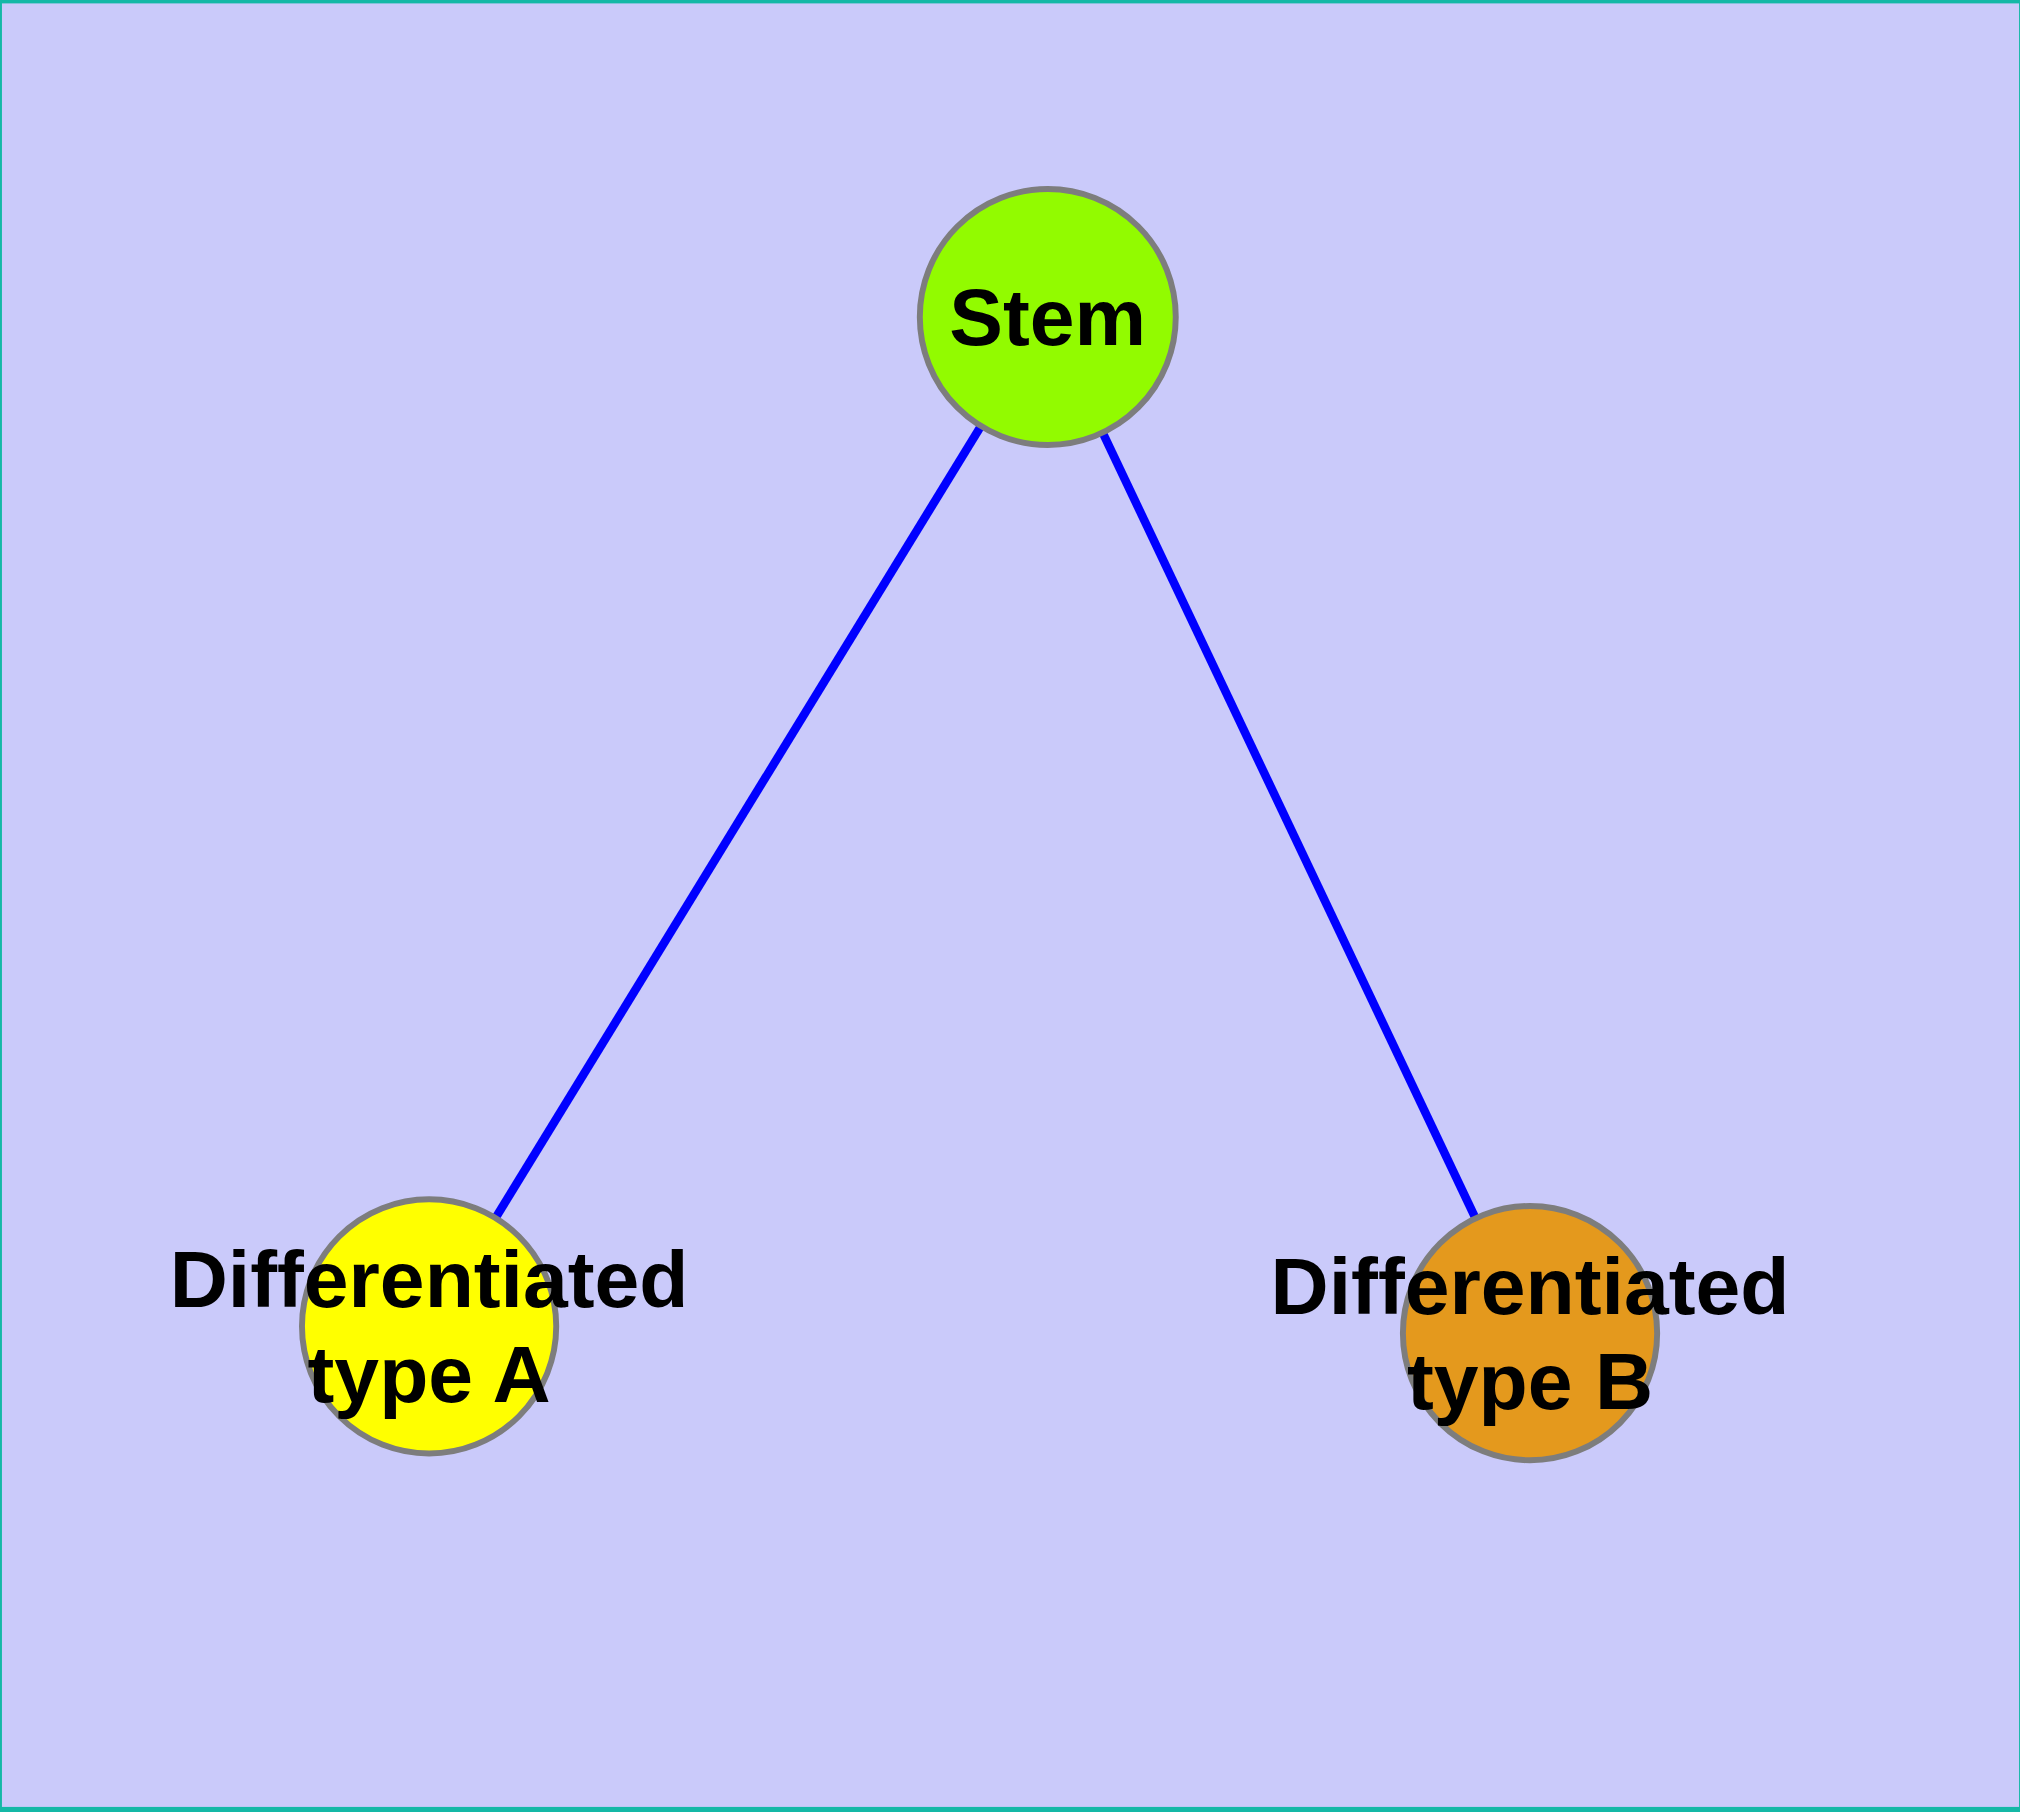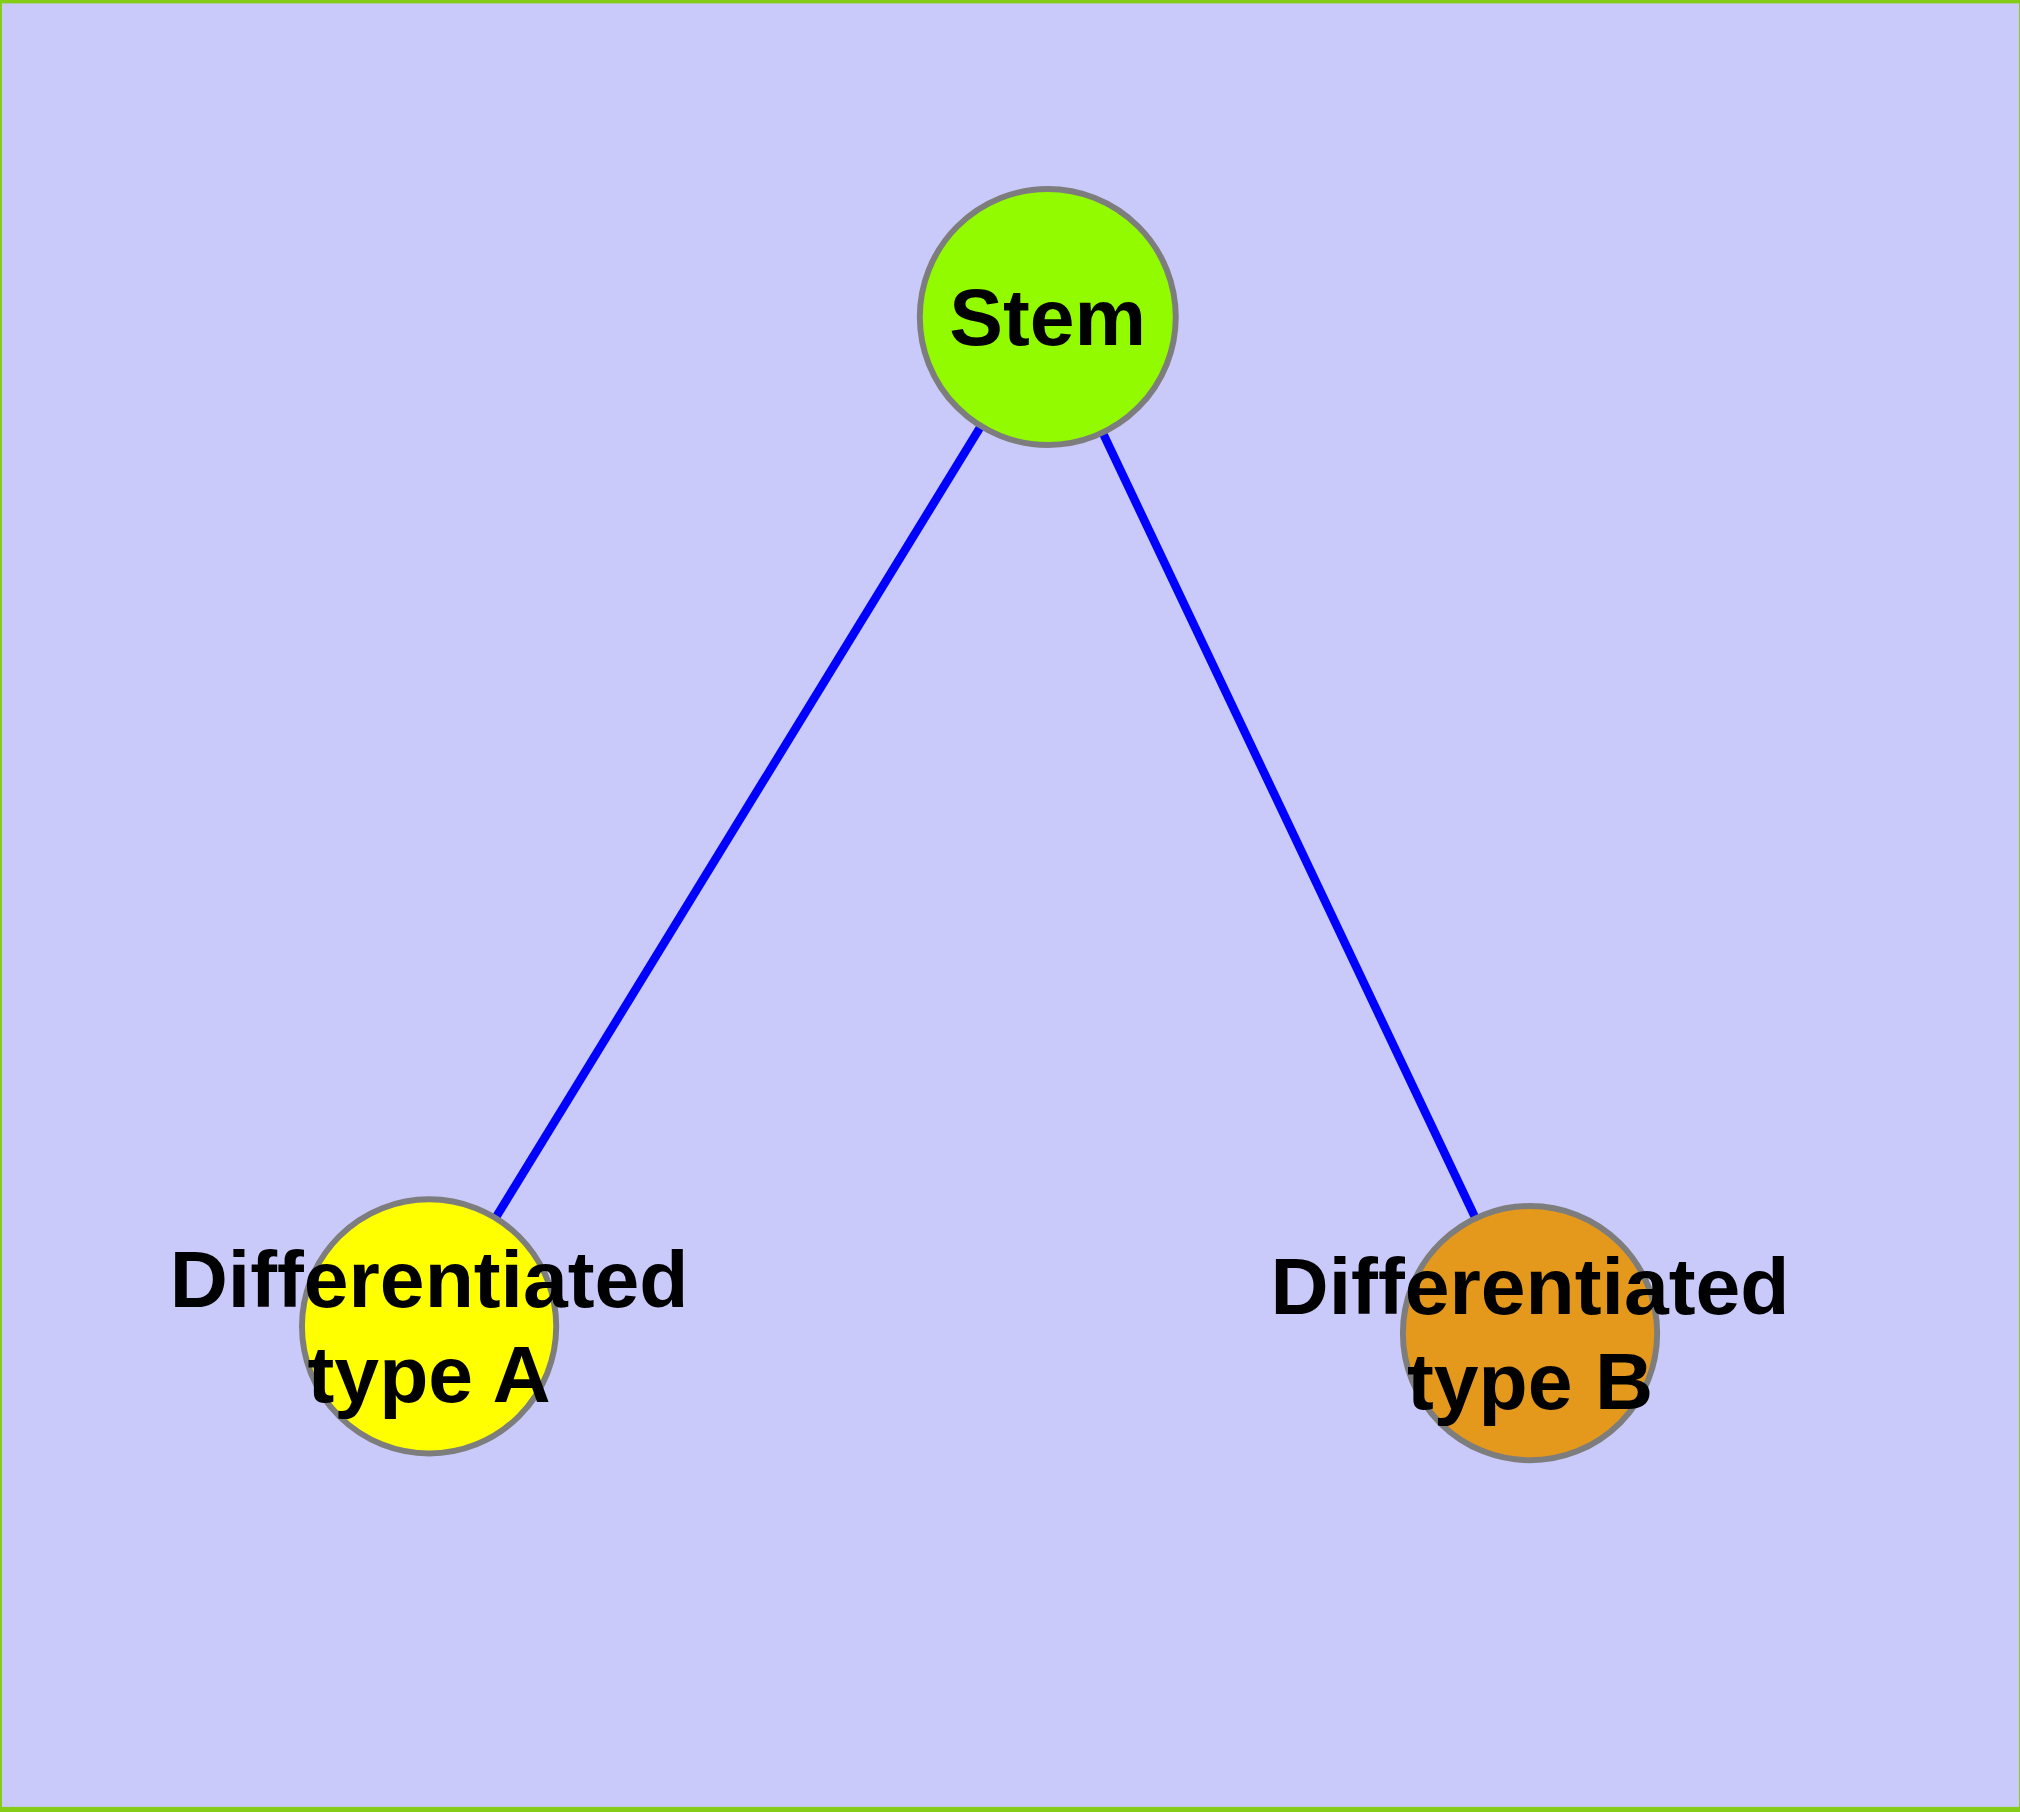--- a/index.html
+++ b/index.html
@@ -5,21 +5,21 @@
   html, body {
     margin: 0;
     padding: 0;
     background: #ffffff;
     font-family: "Liberation Sans", sans-serif;
   }
   .page {
     position: relative;
     width: 2021px;
     height: 1812px;
-    background: #84cc16;
+    background: #14b8a6;
     overflow: hidden;
   }
   .page svg {
     position: absolute;
     left: 0;
     top: 0;
     width: 100%;
     height: 100%;
     display: block;
   }

